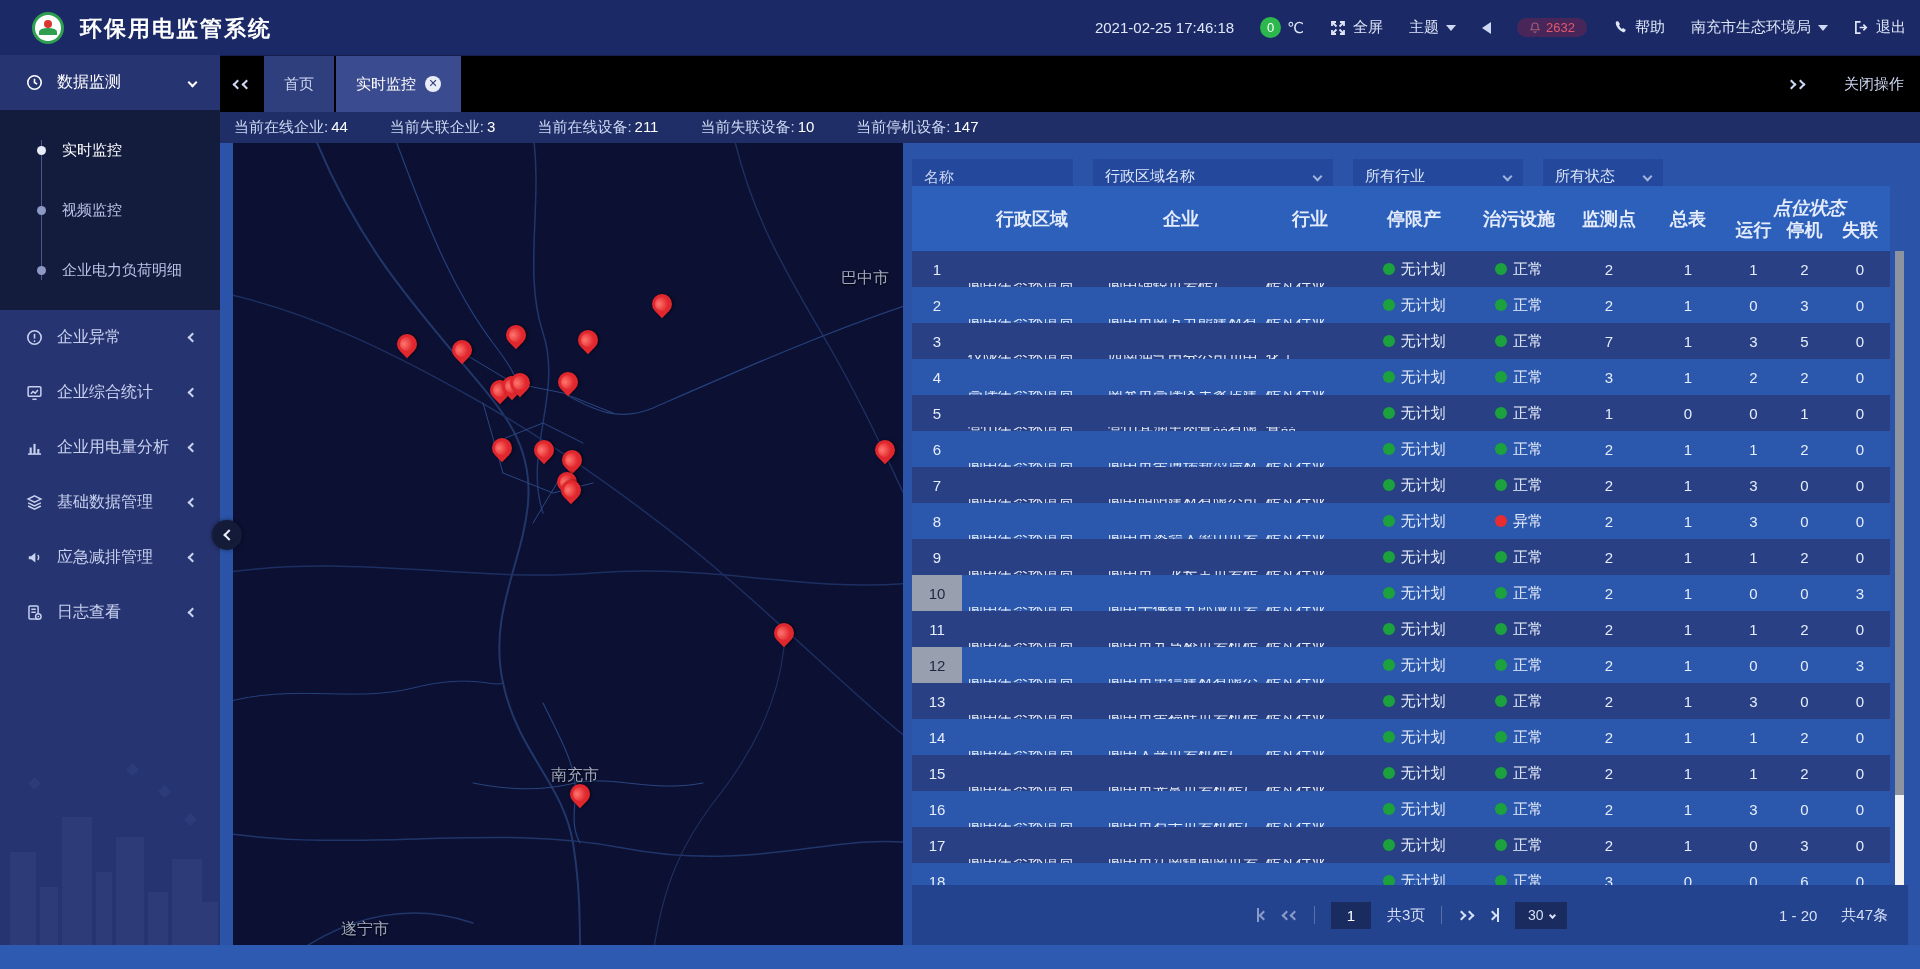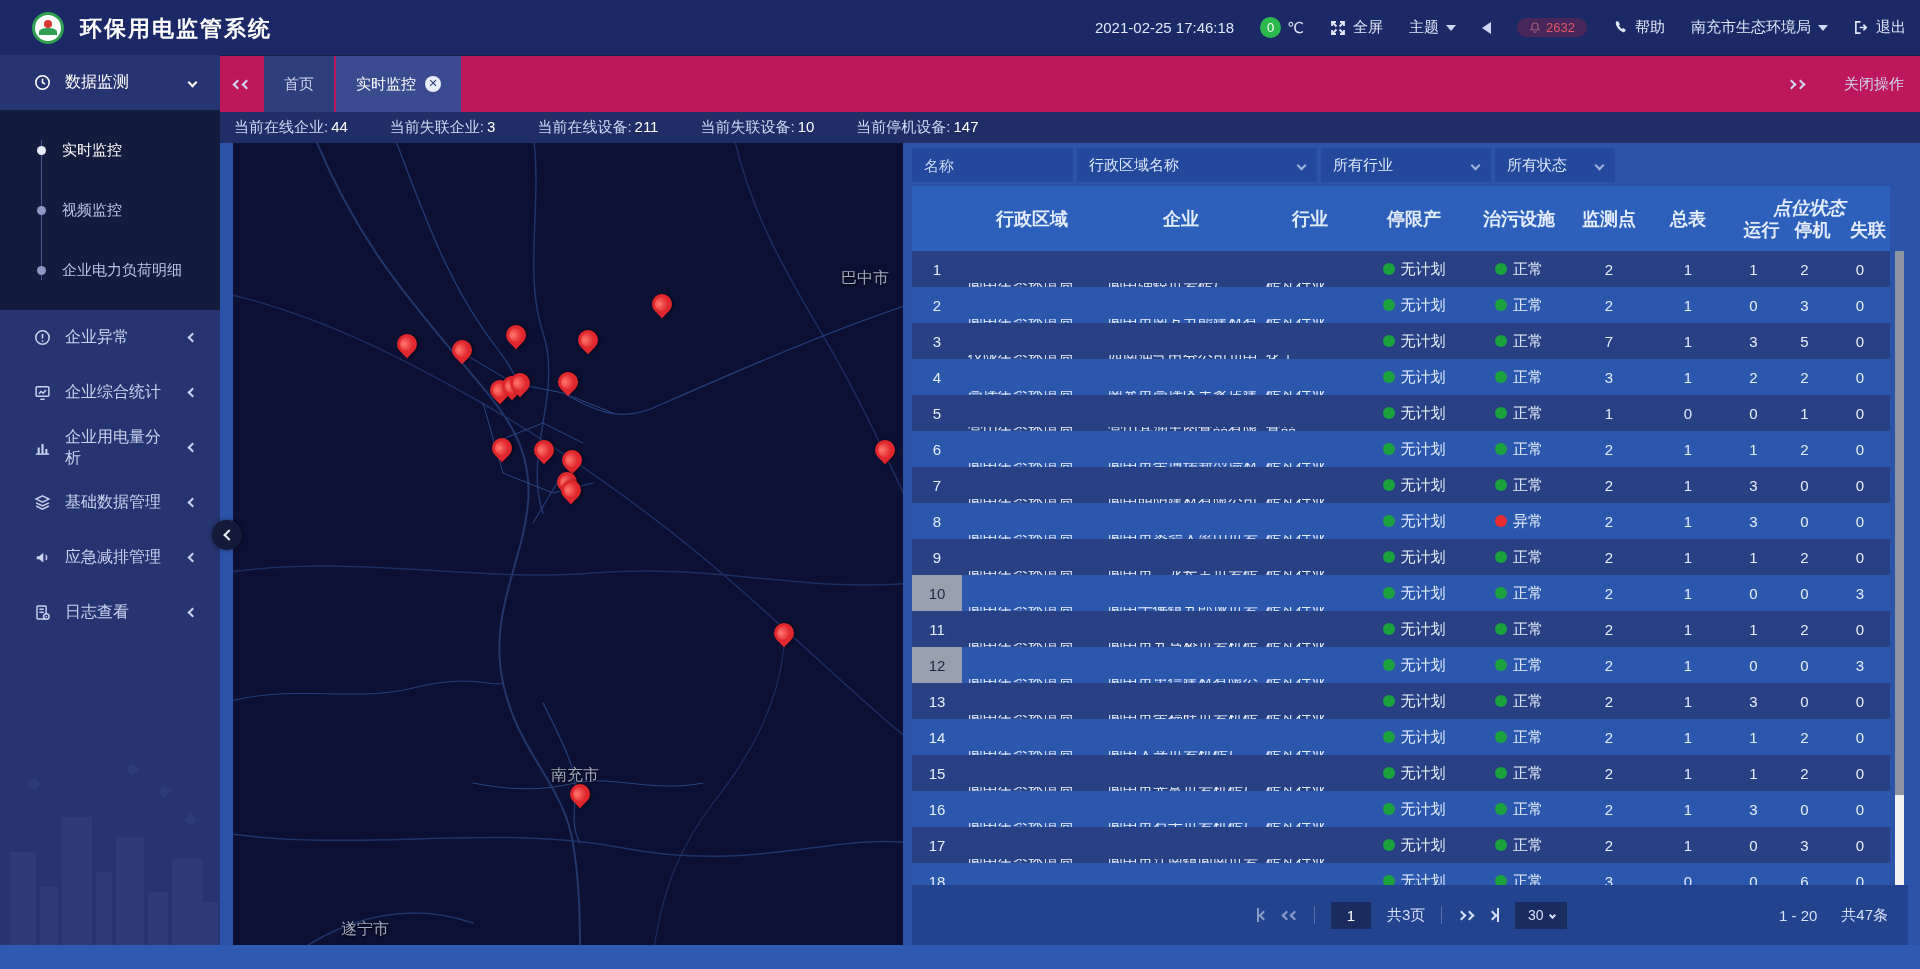--- a/index.html
+++ b/index.html
@@ -15,21 +15,21 @@
   .top-right { position:absolute; right:14px; top:0; height:55px; display:flex; align-items:center; gap:26px; font-size:15px; color:#dfe6f8; }
   .tempball { width:21px; height:21px; border-radius:50%; background:#2db84d; color:#fff; font-size:13px; display:inline-flex; align-items:center; justify-content:center; }
   .tgroup { display:flex; align-items:center; gap:6px; }
   .hbtn { display:flex; align-items:center; gap:7px; cursor:pointer; }
   .caret { width:0; height:0; border-left:5px solid transparent; border-right:5px solid transparent; border-top:6px solid #cfd8f2; display:inline-block; }
   .badge-pill { display:flex; align-items:center; gap:5px; background:rgba(190,30,60,.28); border-radius:11px; padding:2px 12px; color:#e25868; font-size:13px; }
   .icon16 svg { display:block; }
 
   
   .sidebar { position:absolute; left:0; top:55px; width:220px; height:892px; background:#263471; overflow:hidden; z-index:10; }
-  .sgroup { position:relative; height:55px; display:flex; align-items:center; padding-left:34px; gap:14px; font-size:16px; color:#c8d1ee; cursor:pointer; }
+  .sgroup { position:relative; height:55px; display:flex; align-items:center; padding-left:26px; gap:14px; font-size:16px; color:#c8d1ee; cursor:pointer; }
   .sgroup.open { color:#ffffff; }
   .sicon svg { display:block; }
   .slabel { flex:1; }
   .chev { display:inline-block; width:7px; height:7px; border-right:2px solid currentColor; border-bottom:2px solid currentColor; margin-right:24px; }
   .chev.down { transform:rotate(45deg); }
   .chev.left { transform:rotate(135deg); }
   .chev.right{ transform:rotate(-45deg); }
   .submenu { position:relative; background:#141c3e; padding:10px 0; }
   .submenu::before { content:''; position:absolute; left:41px; top:30px; bottom:30px; width:1px; background:#4a5790; }
   .sitem { position:relative; height:60px; display:flex; align-items:center; padding-left:62px; font-size:15px; color:#b9c4e6; cursor:pointer; }
@@ -37,51 +37,51 @@
   .sitem.active { color:#ffffff; }
   .sitem.active::before { background:#e8ecf8; }
   .sil { position:absolute; bottom:0; left:0; width:220px; height:190px; opacity:.55; }
   .sil div { position:absolute; bottom:0; background:#33437f; }
   .bfly { position:absolute; width:9px; height:9px; background:#3b4c8d; transform:rotate(45deg); opacity:.6; }
 
   .collapse-btn { position:absolute; left:212px; top:520px; width:30px; height:30px; border-radius:50%; background:#141b38; z-index:40; display:flex; align-items:center; justify-content:center; cursor:pointer; box-shadow:0 0 4px rgba(0,0,0,.5); }
   .collapse-btn .chev { margin:0 0 0 4px; width:8px; height:8px; color:#e8ecf8; }
 
   
-  .tabbar { position:absolute; left:220px; top:55px; width:1700px; height:57px; background:#be185d; border-top:1px solid #15204d; display:flex; align-items:stretch; z-index:20; }
+  .tabbar { position:absolute; left:220px; top:55px; width:1700px; height:57px; background:#000000; border-top:1px solid #15204d; display:flex; align-items:stretch; z-index:20; }
   .tabscroll { width:44px; display:flex; align-items:center; justify-content:center; color:#cfd8f2; cursor:pointer; }
   .dchev { display:flex; gap:2px; }
   .tab { display:flex; align-items:center; gap:9px; padding:0 20px; font-size:15px; color:#cdd6f0; background:#2f3f7e; margin-right:2px; cursor:pointer; }
   .tab.active { background:#3a4c8f; color:#fff; }
   .tab-close { width:16px; height:16px; border-radius:50%; background:#e9edf8; color:#2b3b78; font-size:11px; line-height:15px; text-align:center; font-weight:bold; cursor:pointer; }
   .tabbar-right { margin-left:auto; display:flex; align-items:center; gap:40px; padding-right:16px; color:#cfd8f2; font-size:15px; }
   .statsbar { position:absolute; left:220px; top:112px; width:1700px; height:31px; background:#1f2e66; display:flex; align-items:center; gap:42px; padding-left:14px; font-size:15px; z-index:20; }
   .stat-label { color:#ccd8f4; }
   .stat-value { color:#ffffff; margin-left:3px; }
 
   
   .map { position:absolute; left:233px; top:143px; width:670px; height:812px; background:#0c1033; overflow:hidden; }
   .roads { position:absolute; left:0; top:0; }
   .city { position:absolute; font-size:16px; color:#a0aabe; text-shadow:0 1px 2px #000; }
   .pin { position:absolute; width:20px; height:20px; background:#e1272e; border-radius:50% 50% 50% 0; transform:rotate(-45deg); box-shadow:1px 1px 3px rgba(0,0,0,.55); }
   .pin::after { content:''; position:absolute; inset:3px; border-radius:50%; background:radial-gradient(circle at 35% 35%, #ff766e 0%, #e1272e 70%); }
 
   
   .rpanel { position:absolute; left:912px; top:143px; width:1008px; height:812px; }
-  .filters { position:absolute; left:0; top:5px; display:flex; gap:4px; }
+  .filters { position:absolute; left:0; top:16px; display:flex; gap:20px; }
   .fbox { height:34px; background:#24489b; display:flex; align-items:center; padding:0 12px; font-size:15px; color:#dce6fa; cursor:pointer; }
   .fbox .chev { margin:0; color:#9fb3dd; margin-left:auto; }
   .finput { width:161px; height:34px; background:#24489b; border:none; outline:none; color:#e8eefc; font-size:15px; padding:0 12px; font-family:inherit; }
   .finput::placeholder { color:#c9d6f2; }
 
   .thead { position:absolute; left:0; top:43px; width:978px; height:65px; background:#2d60ba; display:flex; font-size:18px; font-weight:bold; color:#e3ebfc; }
   .th { display:flex; align-items:center; justify-content:center; height:65px; }
   .th-group { position:relative; }
   .th-group-title { position:absolute; top:10px; left:0; width:100%; text-align:center; font-style:italic; }
-  .th-group-sub { position:absolute; bottom:9px; left:8px; width:100%; display:flex;margin-top:12px; }
+  .th-group-sub { position:absolute; bottom:9px; left:0; width:100%; display:flex;margin-top:12px; }
   .th-group-sub span { display:inline-block; text-align:center; }
 
   .c-idx{width:50px}.c-region{width:140px}.c-company{width:158px}.c-industry{width:100px}
   .c-prod{width:108px}.c-fac{width:102px}.c-pts{width:78px}.c-meter{width:80px}
   .c-run{width:51px}.c-stop{width:51px}.c-off{width:60px}.c-group{width:162px}
 
   .tbody { position:absolute; left:0; top:108px; width:978px; height:634px; overflow:hidden; }
   .trow { display:flex; height:36px; font-size:15px; color:#e6edfb; cursor:pointer; }
   .trow.odd { background:#294084; }
   .trow.even { background:#2b57ac; }

